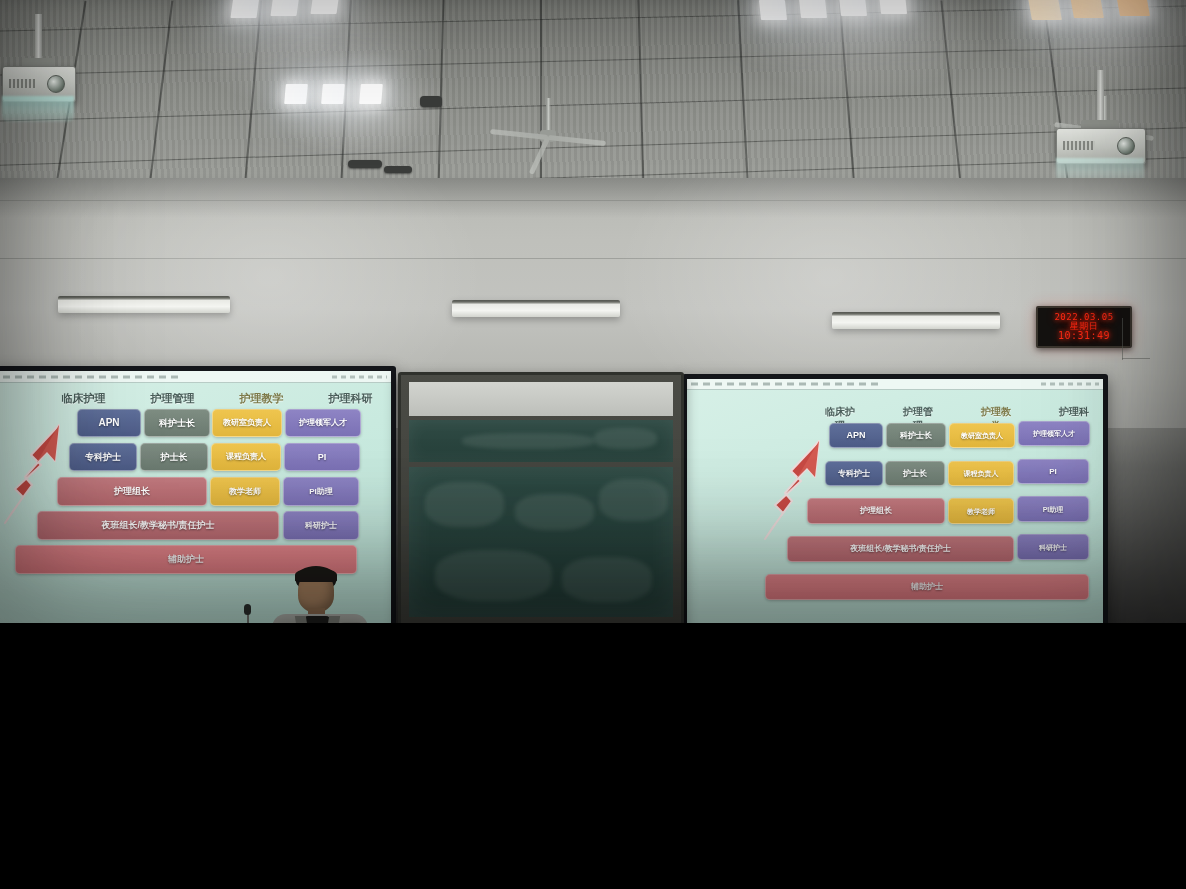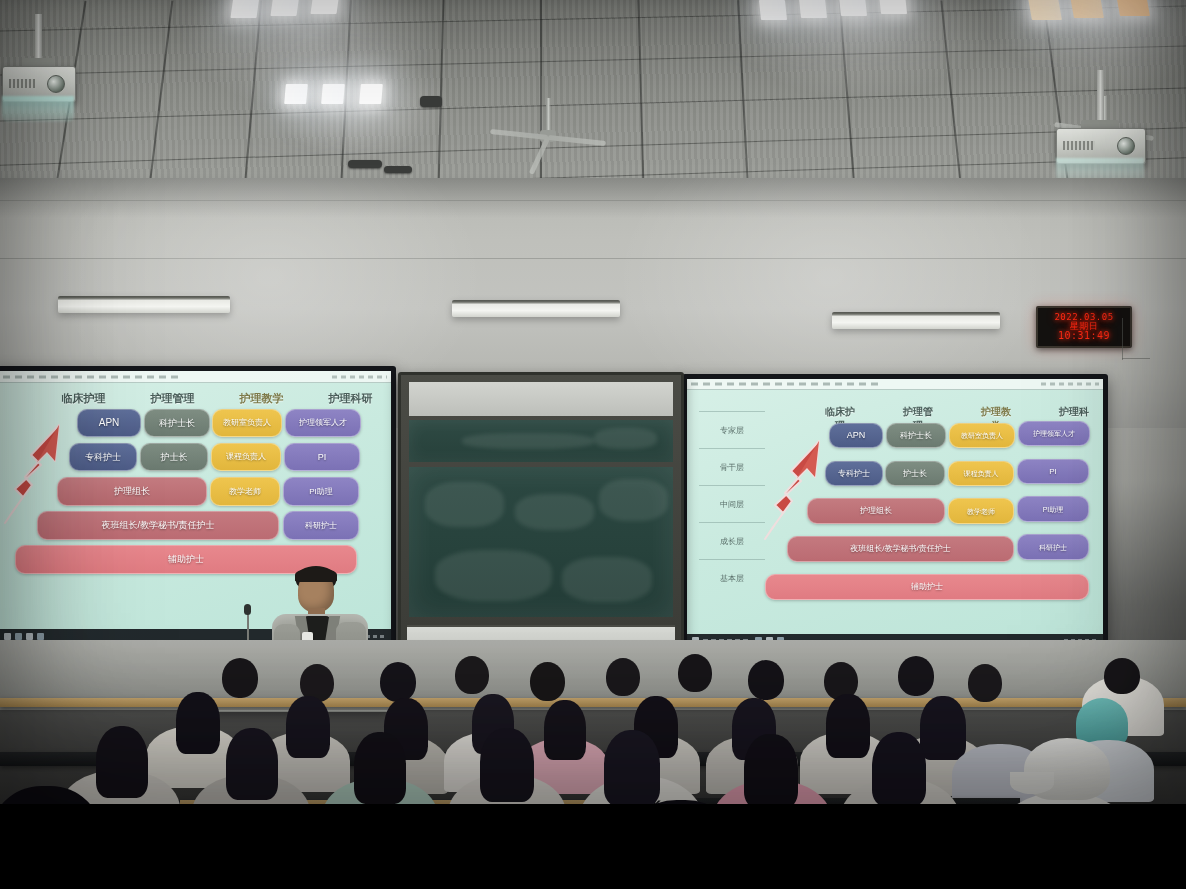--- a/index.html
+++ b/index.html
@@ -1,17 +1,17 @@
 <!DOCTYPE html>
 <html><head>
 <meta charset="utf-8">
 <style>
   html,body{margin:0;padding:0;background:#000;}
   body{font-family:"Liberation Sans",sans-serif;}
-  #scene{position:relative;width:1186px;height:804px;overflow:hidden;
+  #scene{position:relative;width:1186px;height:623px;overflow:hidden;
     background:linear-gradient(180deg,#8f918e 0%,#9b9d99 18%,#a9aaa6 32%,#b4b5b0 45%,#a8a9a4 60%,#6e6f6c 75%,#3a3a39 100%);}
 
   
   .ceiling{position:absolute;left:0;top:0;width:1186px;height:186px;overflow:hidden;
     background:linear-gradient(180deg,#82847f 0%,#8d8f8a 40%,#9a9c97 100%);}
   .ctile{position:absolute;background:rgba(255,255,255,0.035);
      border:1px solid rgba(40,42,40,0.40);box-shadow:inset 0 0 14px rgba(0,0,0,.10);}
   .cgrid-h{position:absolute;height:1px;background:rgba(35,37,35,.45);left:-40px;right:-40px;}
   .cgrid-v{position:absolute;width:2px;background:rgba(32,34,32,.50);top:0;bottom:0;}
   .clight{position:absolute;background:#ffffff;border-radius:1px;
@@ -79,22 +79,22 @@
   .tb-label{flex:0 0 auto;height:3px;width:48px;background:repeating-linear-gradient(90deg,rgba(200,210,215,.55) 0 5px,transparent 5px 8px);}
   .tb-spacer{flex:1;}
   .tb-tray{height:3px;width:34px;background:repeating-linear-gradient(90deg,rgba(200,210,215,.5) 0 4px,transparent 4px 7px);}
 
   
   .sl-headers{position:absolute;display:flex;gap:44px;}
   .sl-h{text-align:center;color:#4a5e5a;font-weight:bold;text-shadow:0 1px 1px rgba(255,255,255,.7);}
   .rowlabels{position:absolute;}
   .rowlabel{position:absolute;width:100%;text-align:center;color:#5a6f6a;
      border-top:1px solid rgba(120,150,145,.45);display:flex;align-items:center;justify-content:center;}
-  .cell{position:absolute;border-radius:10px;display:flex;align-items:center;justify-content:center;
-     color:#fff;font-weight:normal;text-shadow:0 1px 2px rgba(0,0,0,.45);box-shadow:0 1px 3px rgba(0,0,0,.22);
+  .cell{position:absolute;border-radius:5px;display:flex;align-items:center;justify-content:center;
+     color:#fff;font-weight:bold;text-shadow:0 1px 2px rgba(0,0,0,.45);box-shadow:0 1px 3px rgba(0,0,0,.22);
      border:1px solid rgba(255,255,255,.35);overflow:hidden;text-align:center;line-height:1;}
   .c-blue{background:linear-gradient(180deg,#5f6f9a,#4d5c87);}
   .c-gray{background:linear-gradient(180deg,#7e8d82,#6b7a70);}
   .c-gold{background:linear-gradient(180deg,#efc54e,#e2b63c);}
   .c-purp{background:linear-gradient(180deg,#8e84c4,#7b71b5);}
   .c-rose{background:linear-gradient(180deg,#c47b80,#b86a70);}
   .c-rose2{background:linear-gradient(180deg,#c4797f,#bb6b72);}
   .c-rose3{background:linear-gradient(180deg,#e8888d,#e07b82);}
 
   .arrow-wrap{position:absolute;}
@@ -313,27 +313,20 @@
 
   <div class="display" style="left:682px;top:374px;width:416px;height:268px;">
     <div class="screen">
       <div class="slide">
 
         <div class="slide-topbar" style="height:10px;">
           <div class="tb-dots"></div>
             <div class="tb-right"></div>
         </div>
 
-        <div class="rowlabels" style="left:12px;top:32px;width:66px;height:182px;font-size:8px;">
-          <div class="rowlabel" style="top:0px;height:37px;">专家层</div>
-          <div class="rowlabel" style="top:37px;height:37px;">骨干层</div>
-          <div class="rowlabel" style="top:74px;height:37px;">中间层</div>
-          <div class="rowlabel" style="top:111px;height:37px;">成长层</div>
-          <div class="rowlabel" style="top:148px;height:37px;">基本层</div>
-        </div>
 
         <div class="sl-headers" style="left:136px;top:26px;width:268px;font-size:10px;">
           <div class="sl-h" style="width:25%;">临床护理</div>
           <div class="sl-h" style="width:25%;">护理管理</div>
           <div class="sl-h" style="width:25%;color:#7d7a4a;">护理教学</div>
           <div class="sl-h" style="width:25%;">护理科研</div>
         </div>
 
         <div class="arrow-wrap" style="left:74px;top:56px;width:62px;height:110px;">
           <svg viewBox="0 0 62 110" preserveAspectRatio="none">

